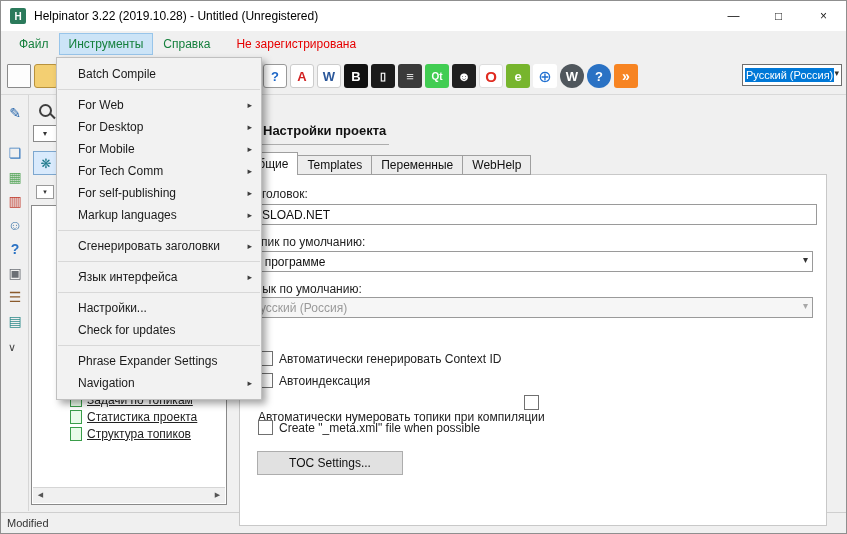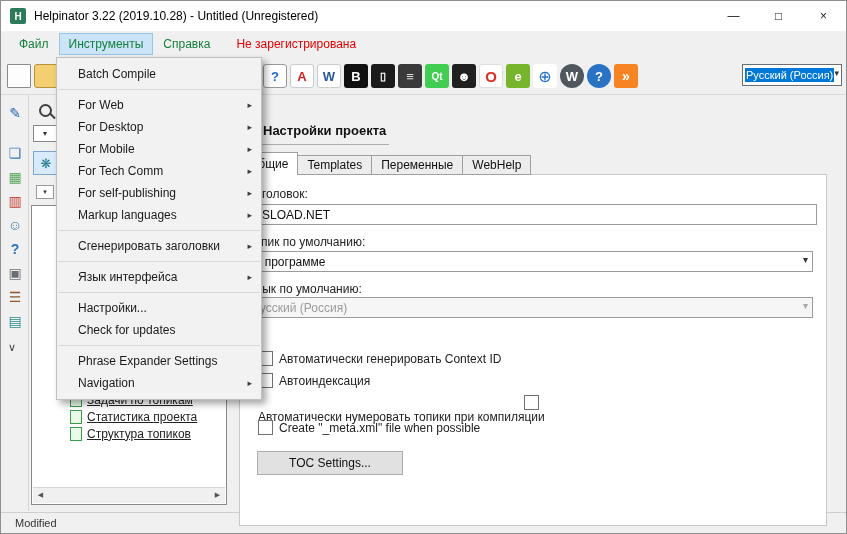--- a/index.html
+++ b/index.html
@@ -91,21 +91,21 @@
   .combo.disabled{background:#f6f6f6;color:#9a9a9a;}
   .combo.disabled .combo-arrow{color:#a8a8a8;}
   .check-row{position:absolute;left:18px;display:flex;align-items:flex-end;font-size:12px;color:#222;white-space:nowrap;}
   .cr0{top:176px;} .cr1{top:198px;} .cr2{top:220px;flex-direction:column;} .cr3{top:245px;}
   .cbox{width:13px;height:13px;border:1px solid #707070;background:#fff;margin-right:6px;flex:none;}
   .toc-btn{position:absolute;left:17px;top:276px;width:146px;height:24px;background:#e1e1e1;border:1px solid #adadad;
            font-family:"Liberation Sans",sans-serif;font-size:12px;color:#111;}
 
   
   .statusbar{position:absolute;left:0;right:0;bottom:0;height:21px;background:#f0f0f0;border-top:1px solid #cfcfcf;
-             box-sizing:border-box;display:flex;align-items:center;padding-left:14px;font-size:11px;color:#333;}
+             box-sizing:border-box;display:flex;align-items:center;padding-left:6px;font-size:11px;color:#333;}
 
   
   .tools-menu{position:absolute;left:55px;top:56px;width:206px;background:#f2f2f2;border:1px solid #c0c0c0;
               box-shadow:4px 4px 7px rgba(0,0,0,0.35);z-index:50;padding:5px 0;box-sizing:border-box;}
   .mi{height:22px;line-height:22px;position:relative;padding-left:21px;font-size:12px;color:#1a1a1a;white-space:nowrap;}
   .mi-arrow{position:absolute;right:9px;top:0;font-size:9px;color:#3c3c3c;}
   .msep{height:1px;background:#d8d8d8;margin:4px 1px;}
 </style>
 </head>
 <body>

